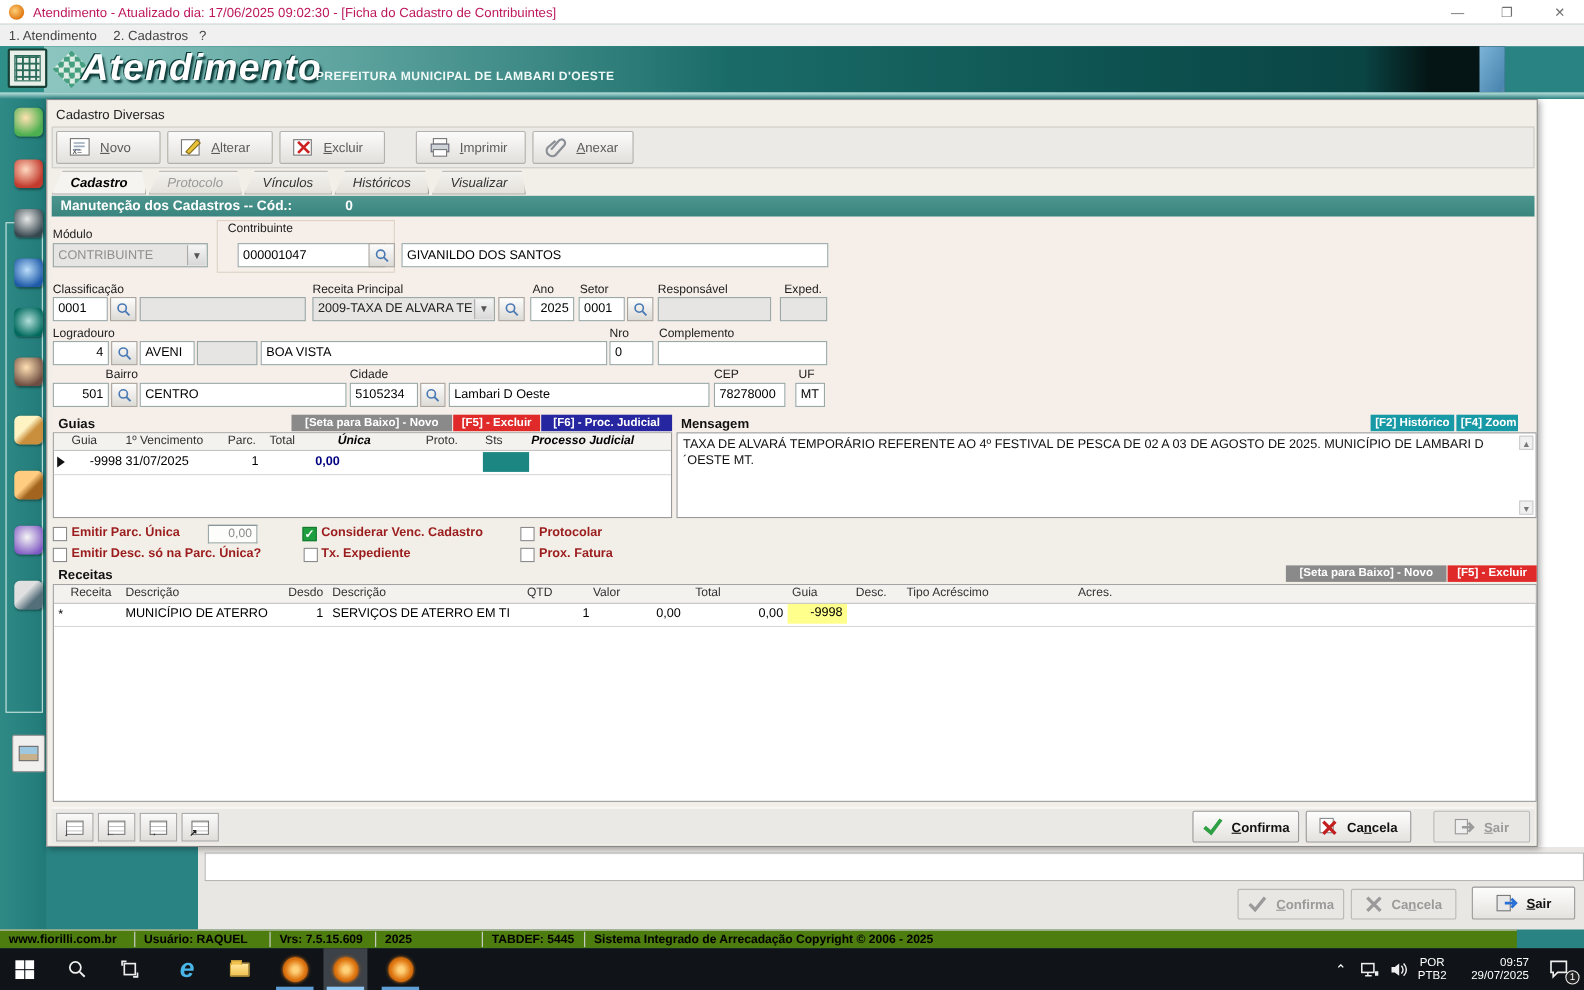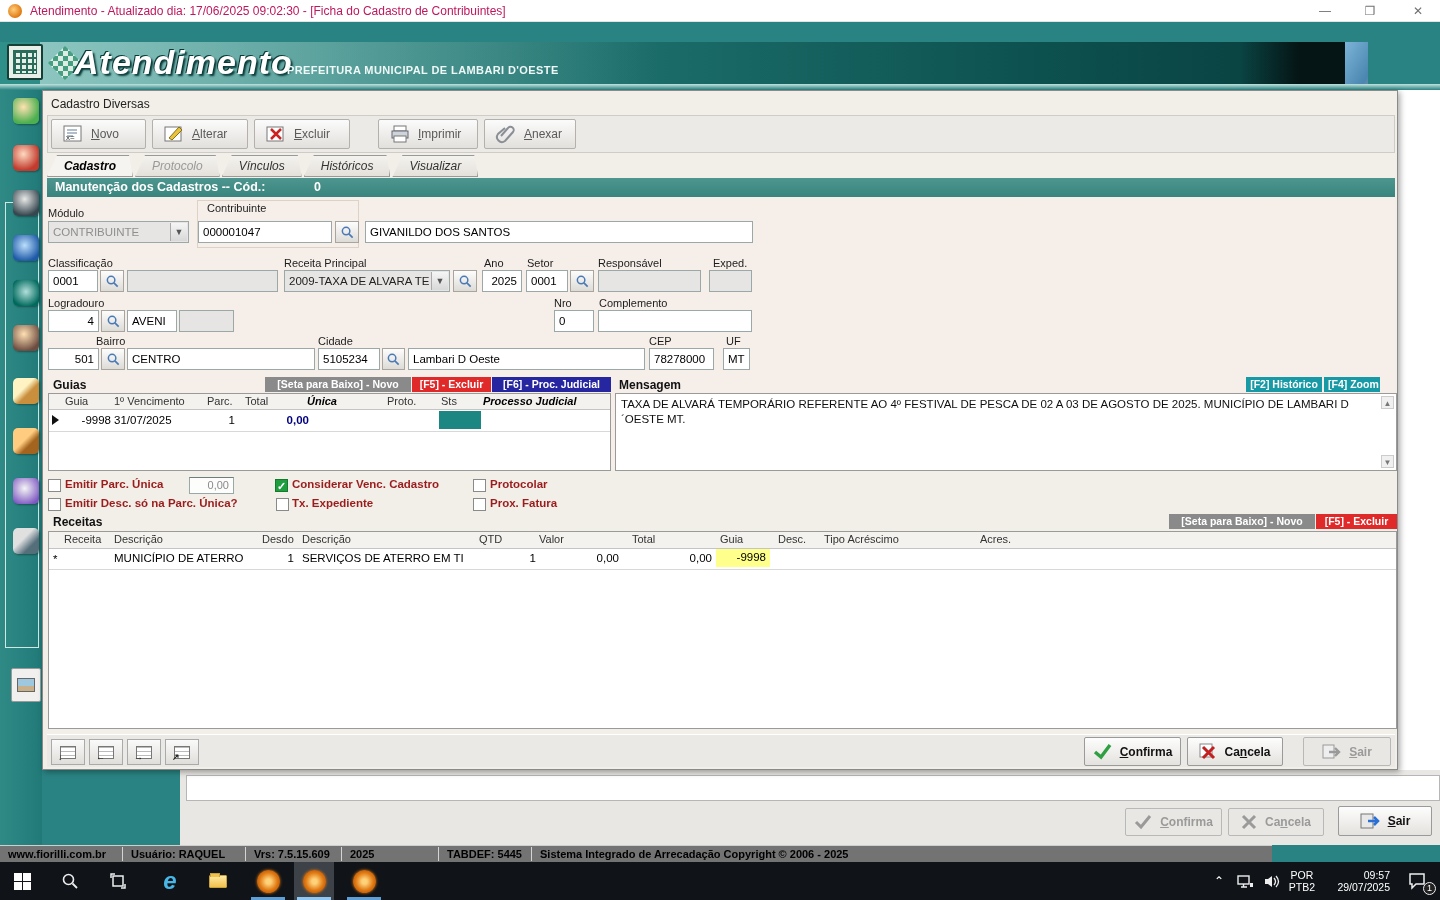--- a/index.html
+++ b/index.html
@@ -105,21 +105,21 @@
      align-items:center; justify-content:center; gap:8px; font-size:12px; color:#111; font-weight:bold; cursor:default; }
   .btn.disabled { background:#e9e7e3; color:#9a9a9a; border-color:#b8b8b8; }
   .bottom-bar { left:4px; top:643px; width:1348px; height:33px; background:#ebe9e5; border-top:1px solid #fff; }
   .nav-btn { top:4px; width:34px; height:26px; background:linear-gradient(#fafafa,#e0deda); border:1px solid #aaa;
      display:flex; align-items:center; justify-content:center; }
   .mini-grid { width:16px; height:13px; background:#fff; border:1px solid #777;
      background-image:linear-gradient(#bbb 1px, transparent 1px); background-size:100% 4px; position:relative; }
   .mini-arrow { position:absolute; left:-3px; bottom:-4px; font-size:9px; color:#222; font-weight:bold; }
 
   
-  .statusbar { left:0; top:845px; width:1272px; height:17px; background:#737373; border-top:1px solid #cfcfcf; }
+  .statusbar { left:0; top:845px; width:1379px; height:17px; background:#4d7c0f; border-top:1px solid #cfcfcf; }
   .st { position:absolute; top:2px; font-size:11px; font-weight:bold; color:#000; white-space:nowrap; }
   .st-sep { position:absolute; top:1px; width:1px; height:14px; background:#d4d4d4; }
   .taskbar { left:0; top:862px; width:1440px; height:38px; background:#101418; }
   .tb-item { position:absolute; top:0; width:44px; height:38px; display:flex; align-items:center; justify-content:center; }
   .win-logo { width:17px; height:17px; display:grid; grid-template-columns:8px 8px; grid-template-rows:8px 8px; gap:1px; }
   .win-logo div { background:#fff; }
   .app-orange { width:23px; height:23px; border-radius:50%;
      background:radial-gradient(circle at 50% 50%, #ffd27a 15%, #e07812 55%, #a34a08 90%); box-shadow:0 0 3px #e07812; }
   .run-line { position:absolute; top:35px; height:3px; background:#5f9fd6; }
   .tray-txt { font-size:10.5px; color:#fff; line-height:12px; }
@@ -133,20 +133,25 @@
 <div id="screen">
 
   <div class="abs titlebar">
     <div class="abs" style="left:8px;top:4px;width:14px;height:14px;border-radius:50%;background:radial-gradient(circle at 40% 40%, #ffcf7a, #e07812 70%);"></div>
     <div class="abs title-text">Atendimento - Atualizado dia: 17/06/2025 09:02:30 - [Ficha do Cadastro de Contribuintes]</div>
     <div class="abs win-btn" style="left:1305px;">—</div>
     <div class="abs win-btn" style="left:1350px;">❐</div>
     <div class="abs win-btn" style="left:1398px;">✕</div>
   </div>
 
+  <div class="abs menubar">
+    <div class="abs menu-item" style="left:8px;">1. Atendimento</div>
+    <div class="abs menu-item" style="left:103px;">2. Cadastros</div>
+    <div class="abs menu-item" style="left:181px;">?</div>
+  </div>
 
   <div class="abs banner">
     <div class="abs banner-glow"></div>
     <div class="abs calc-icon">
         <div class="calc-grid"></div>
       </div>
     <div class="abs deco-diamond"></div>
     <div class="abs app-logo">Atendimento</div>
     <div class="abs banner-sub">PREFEITURA MUNICIPAL DE LAMBARI D'OESTE</div>
     <div class="abs banner-dark"></div>
@@ -253,21 +258,21 @@
     </div>
     <div class="abs form-bg"></div>
 
     <div class="abs lbl" style="left:5px;top:116px;">Módulo</div>
     <div class="abs grpbox" style="left:154px;top:109px;width:162px;height:48px;"></div>
     <div class="abs lbl" style="left:164px;top:111px;">Contribuinte</div>
     <div class="abs fld gray" style="left:5px;top:130px;width:141px;color:#8f8f8f;">
       <span>CONTRIBUINTE</span>
       <div class="combo-arrow">▼</div>
     </div>
-    <div class="abs fld" style="left:155px;top:130px;width:134px;">000001047</div>
+    <div class="abs fld" style="left:173px;top:130px;width:134px;">000001047</div>
     <div class="abs mag" style="left:292px;top:130px;">
       <svg width="15" height="15" viewBox="0 0 16 16">
           <circle cx="6.5" cy="6.5" r="4" fill="none" stroke="#4a7ab5" stroke-width="1.6"></circle>
           <line x1="9.5" y1="9.5" x2="13.5" y2="13.5" stroke="#4a7ab5" stroke-width="1.8"></line>
         </svg>
     </div>
     <div class="abs fld" style="left:322px;top:130px;width:388px;">GIVANILDO DOS SANTOS</div>
 
     <div class="abs lbl" style="left:5px;top:166px;">Classificação</div>
     <div class="abs lbl" style="left:241px;top:166px;">Receita Principal</div>
@@ -309,20 +314,21 @@
     <div class="abs lbl" style="left:556px;top:206px;">Complemento</div>
     <div class="abs fld right" style="left:5px;top:219px;width:51px;">4</div>
     <div class="abs mag" style="left:58px;top:219px;">
       <svg width="15" height="15" viewBox="0 0 16 16">
           <circle cx="6.5" cy="6.5" r="4" fill="none" stroke="#4a7ab5" stroke-width="1.6"></circle>
           <line x1="9.5" y1="9.5" x2="13.5" y2="13.5" stroke="#4a7ab5" stroke-width="1.8"></line>
         </svg>
     </div>
     <div class="abs fld" style="left:84px;top:219px;width:50px;">AVENI</div>
     <div class="abs fld gray" style="left:136px;top:219px;width:55px;"></div>
+    <div class="abs fld" style="left:194px;top:219px;width:315px;">BOA VISTA</div>
     <div class="abs fld" style="left:511px;top:219px;width:40px;">0</div>
     <div class="abs fld" style="left:555px;top:219px;width:154px;"></div>
 
     <div class="abs lbl" style="left:5px;top:244px;margin-left:48px;">Bairro</div>
     <div class="abs lbl" style="left:275px;top:244px;">Cidade</div>
     <div class="abs lbl" style="left:606px;top:244px;">CEP</div>
     <div class="abs lbl" style="left:683px;top:244px;">UF</div>
     <div class="abs fld right" style="left:5px;top:257px;width:51px;">501</div>
     <div class="abs mag" style="left:58px;top:257px;">
       <svg width="15" height="15" viewBox="0 0 16 16">

